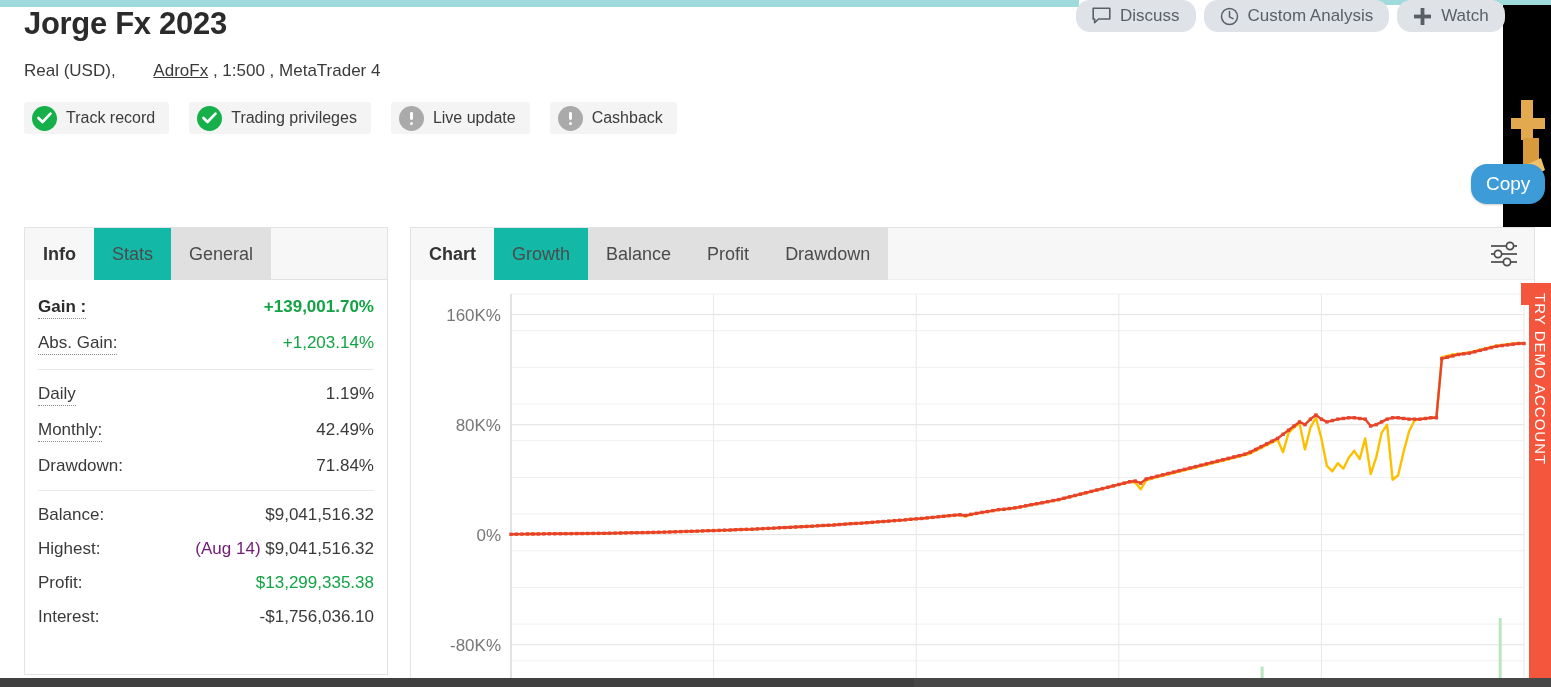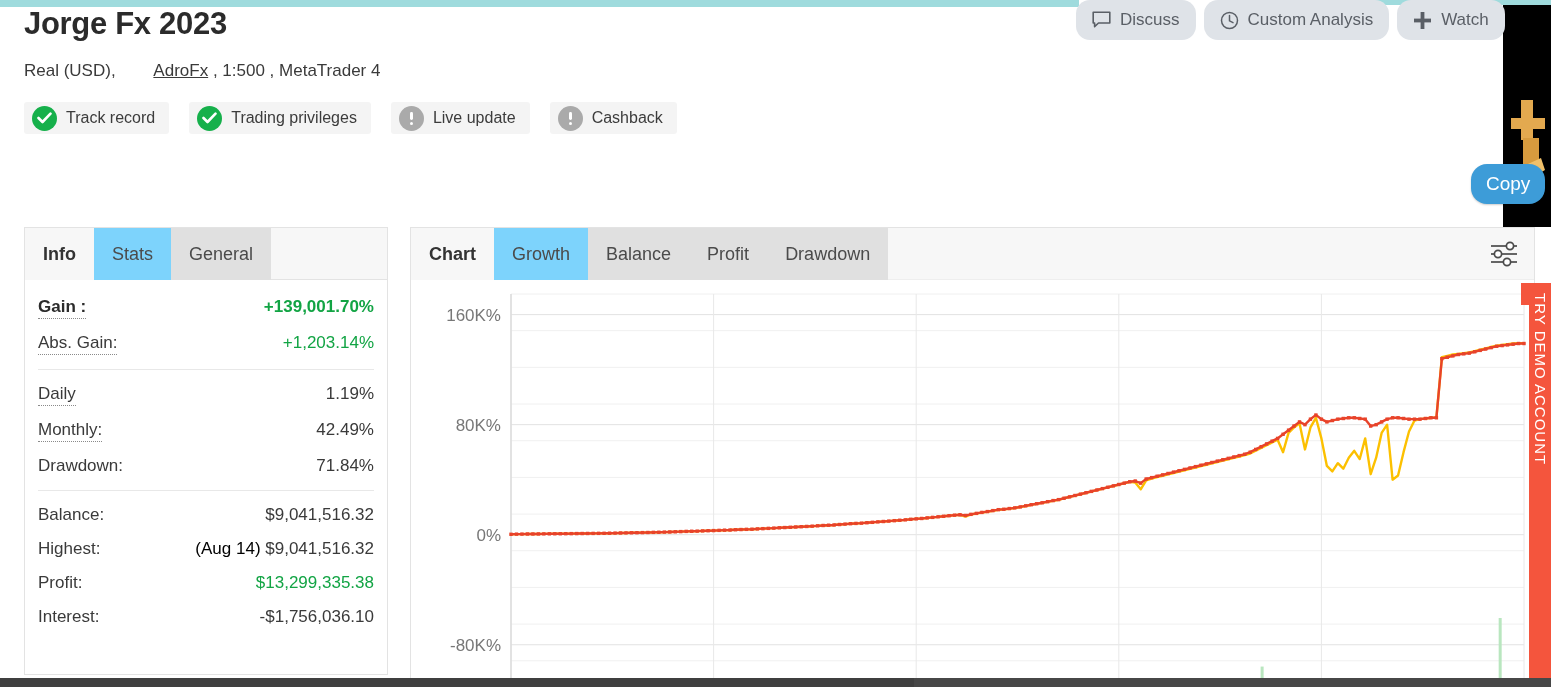--- a/index.html
+++ b/index.html
@@ -57,21 +57,21 @@
   .badge.on .dot { background:#16b04b; }
   .badge.off .dot { background:#aaaaaa; }
   .badge .dot svg { display:block; }
 
   
   .hdr-actions {
     position:absolute; top:0px; right:0px; display:flex; gap:8px; align-items:flex-start;
   }
   .hdr-btn {
     background:#dfe3e8; color:#5a5f66;
-    height:40px; display:flex; align-items:center; gap:9px;
+    height:32px; display:flex; align-items:center; gap:9px;
     padding:0 16px; font-size:17px; border-radius:14px; white-space:nowrap;
   }
   .hdr-btn svg { display:block; }
 
   
   .copy-btn {
     position:absolute; left:1471px; top:164px;
     background:#3d9cd8; color:#fff;
     border-radius:16px;
     padding:8px 15px;
@@ -88,38 +88,38 @@
   }
   .stats-card { left:24px; top:227px; width:364px; height:448px; }
 
   .tabs { display:flex; height:52px; background:#f7f7f7; border-bottom:1px solid #e3e3e3; }
   .tab {
     display:flex; align-items:center; justify-content:center;
     padding:0 18px; font-size:18px; color:#4b4b4b;
     height:52px;
   }
   .tab.label { font-weight:bold; color:#333; background:#f7f7f7; }
-  .tab.active { background:#7dd3fc; color:#4b4b4b; }
+  .tab.active { background:#14b8a6; color:#4b4b4b; }
   .tab.inactive { background:#e0e0e0; color:#4b4b4b; }
 
   .stats-body { padding:10px 13px 0 13px; }
   .srow {
     display:flex; justify-content:space-between; align-items:baseline;
     padding:7px 0; font-size:17px; color:#3a3a3a;
   }
   .srow .k { white-space:nowrap; }
   .srow .v { white-space:nowrap; text-align:right; }
   .tip {
     border-bottom:1px dotted #8a8a8a;
     padding-bottom:1px;
   }
   .bold { font-weight:bold; color:#2b2b2b; }
   .green { color:#12a444; }
   .green-b { color:#12a444; font-weight:bold; }
-  .muted { color:#000000; }
+  .muted { color:#701a75; }
   .divider { height:1px; background:#e8e8e8; margin:7px 0; }
 
   
   .chart-card { left:410px; top:227px; width:1125px; height:460px; }
   .chart-tabs { display:flex; height:52px; background:#f7f7f7; border-bottom:1px solid #eee; position:relative; }
   .gear {
     position:absolute; right:14px; top:11px; width:32px; height:30px;
     display:flex; align-items:center; justify-content:center;
   }
 

